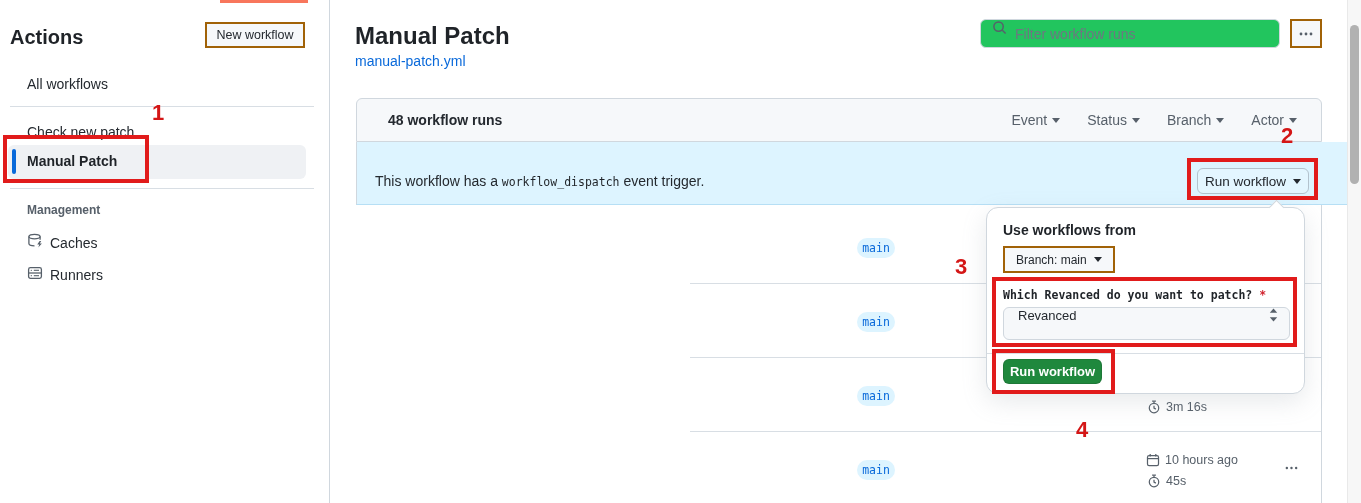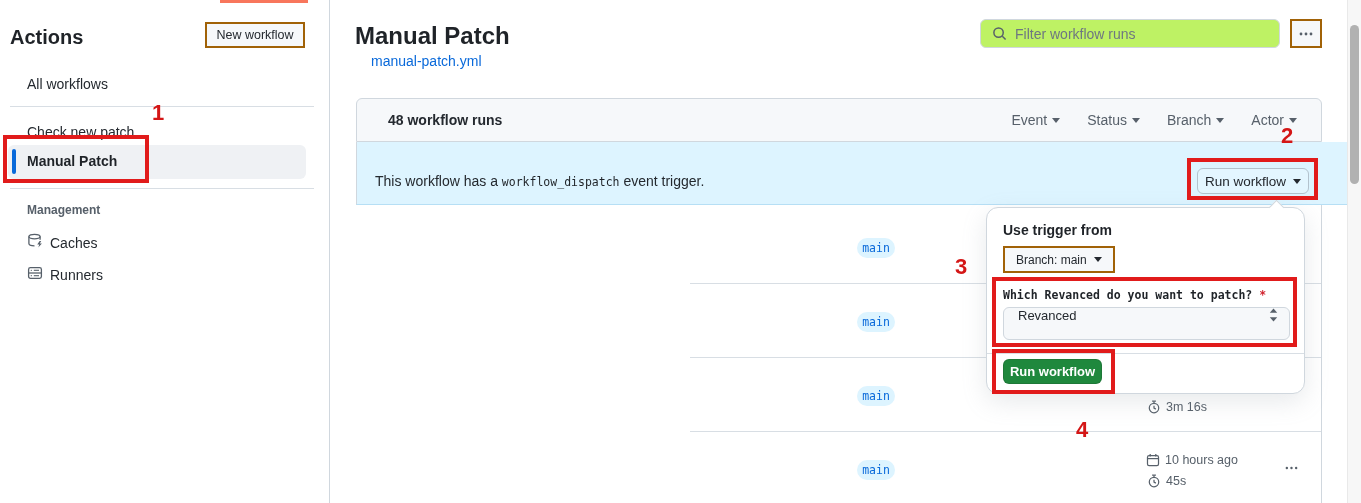--- a/index.html
+++ b/index.html
@@ -24,22 +24,22 @@
   .sb-link { font-size:14px; color:#24292f; cursor:pointer;text-align:center; }
   .sb-div { height:1px; background:#d8dee4; width:304px; left:10px; }
   .sb-selected { left:8px; top:145px; width:298px; height:34px; background:#eff1f4; border-radius:6px; cursor:pointer; }
   .sb-indicator { left:4px; top:4px; width:4px; height:25px; border-radius:2px; position:absolute; }
   .sb-selected-label { position:absolute; left:19px; top:8px; font-size:14px; font-weight:700; color:#1f2328; }
   .sb-mgmt { left:27px; top:203px; font-size:12px; font-weight:700; color:#57606a; }
   .sb-iconitem { display:flex; align-items:center; gap:7px; font-size:14px; color:#24292f; cursor:pointer; }
 
   
   .page-title { left:355px; top:22px; font-size:24px; font-weight:700; color:#1f2328; }
-  .wf-file { left:355px; top:53px; font-size:14px; color:#0969da; cursor:pointer;margin-left:16px; }
-  .search-box { left:980px; top:19px; width:300px; height:29px; border:1px solid #d0d7de; border-radius:6px; background:#bef264; display:flex; align-items:center; }
+  .wf-file { left:355px; top:53px; font-size:14px; color:#0969da; cursor:pointer; }
+  .search-box { left:980px; top:19px; width:300px; height:29px; border:1px solid #d0d7de; border-radius:6px; background:#22c55e; display:flex; }
   .search-box svg { margin-left:11px; flex:none; }
   .search-box input { border:none; outline:none; background:transparent; font-family:"Liberation Sans",sans-serif; font-size:14px; color:#24292f; width:240px; margin-left:8px; }
   .search-box input::placeholder { color:#6e7781; }
   .top-kebab { left:1290px; top:19px; width:32px; height:29px; }
 
   
   .card-header {
     left:356px; top:98px; width:966px; height:44px;
     background:#f6f8fa; border:1px solid #d0d7de; border-radius:6px 6px 0 0;
     display:flex; align-items:center;
@@ -262,21 +262,21 @@
               <circle cx="7" cy="2" r="1.3"></circle>
               <circle cx="12" cy="2" r="1.3"></circle>
             </g>
           </svg>
       </span>
     </div>
   </div>
 
   <div class="abs panel-caret"></div>
   <div class="abs panel">
-    <div class="panel-title">Use trigger from</div>
+    <div class="panel-title">Use workflows from</div>
     <button class="btn-default branch-btn">
       <span>Branch: main</span>
       <i class="caret-down caret-dark"></i>
     </button>
     <div class="input-label mono">
       <span>Which Revanced do you want to patch?</span>
       <span class="req">*</span>
     </div>
     <div class="panel-select">
       <span class="val">Revanced</span>

